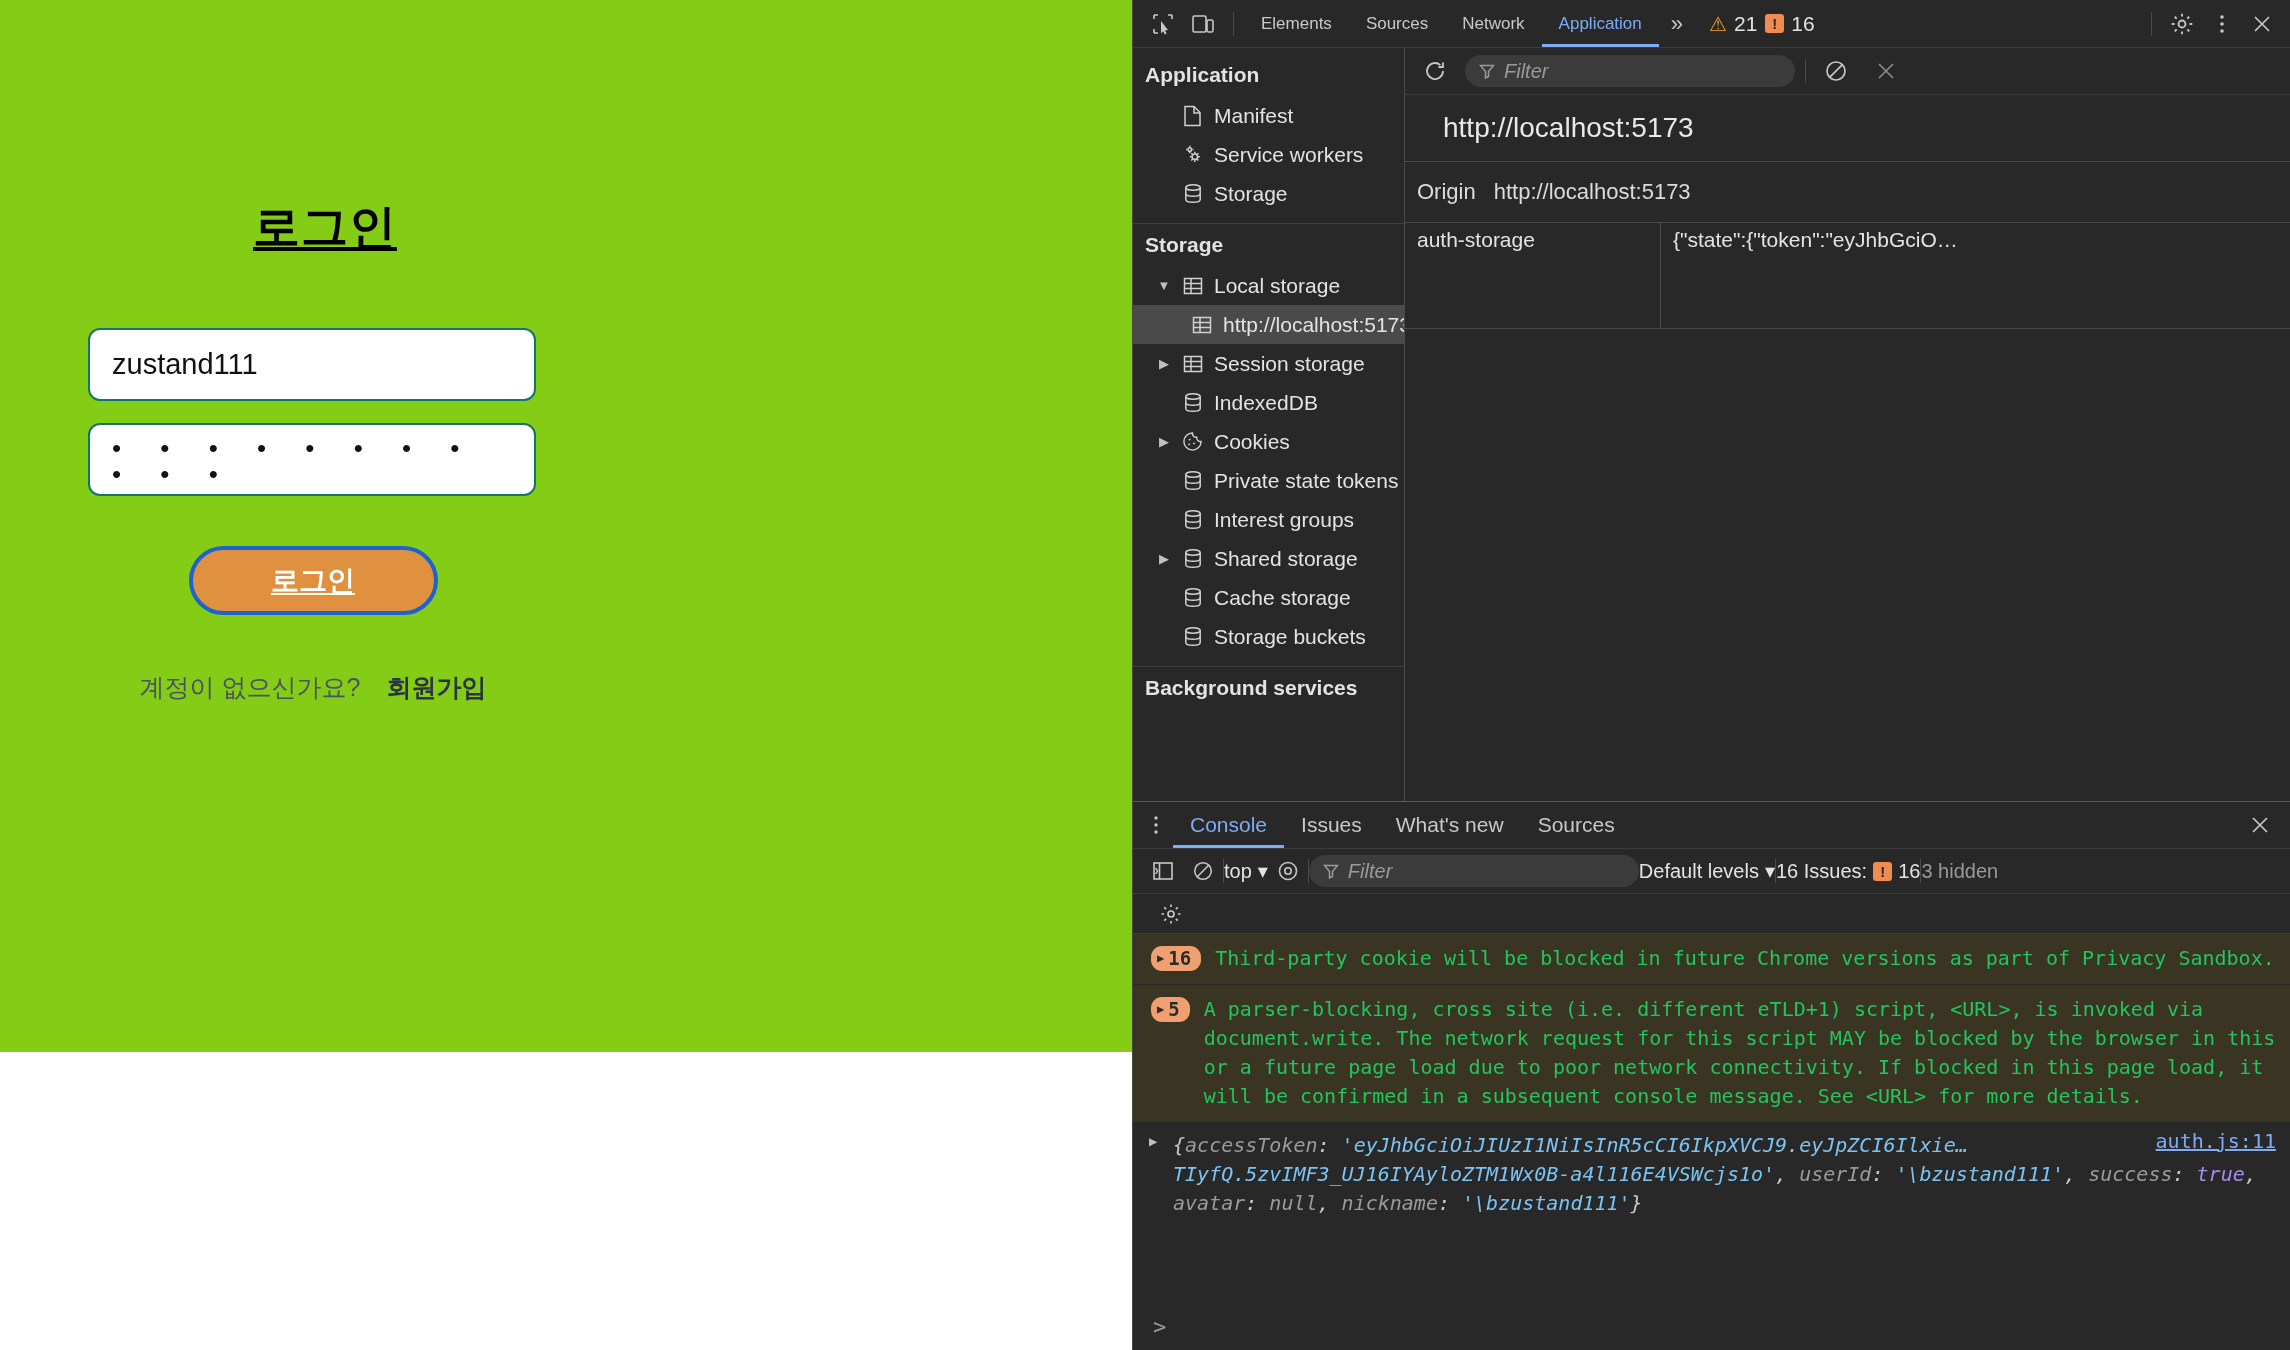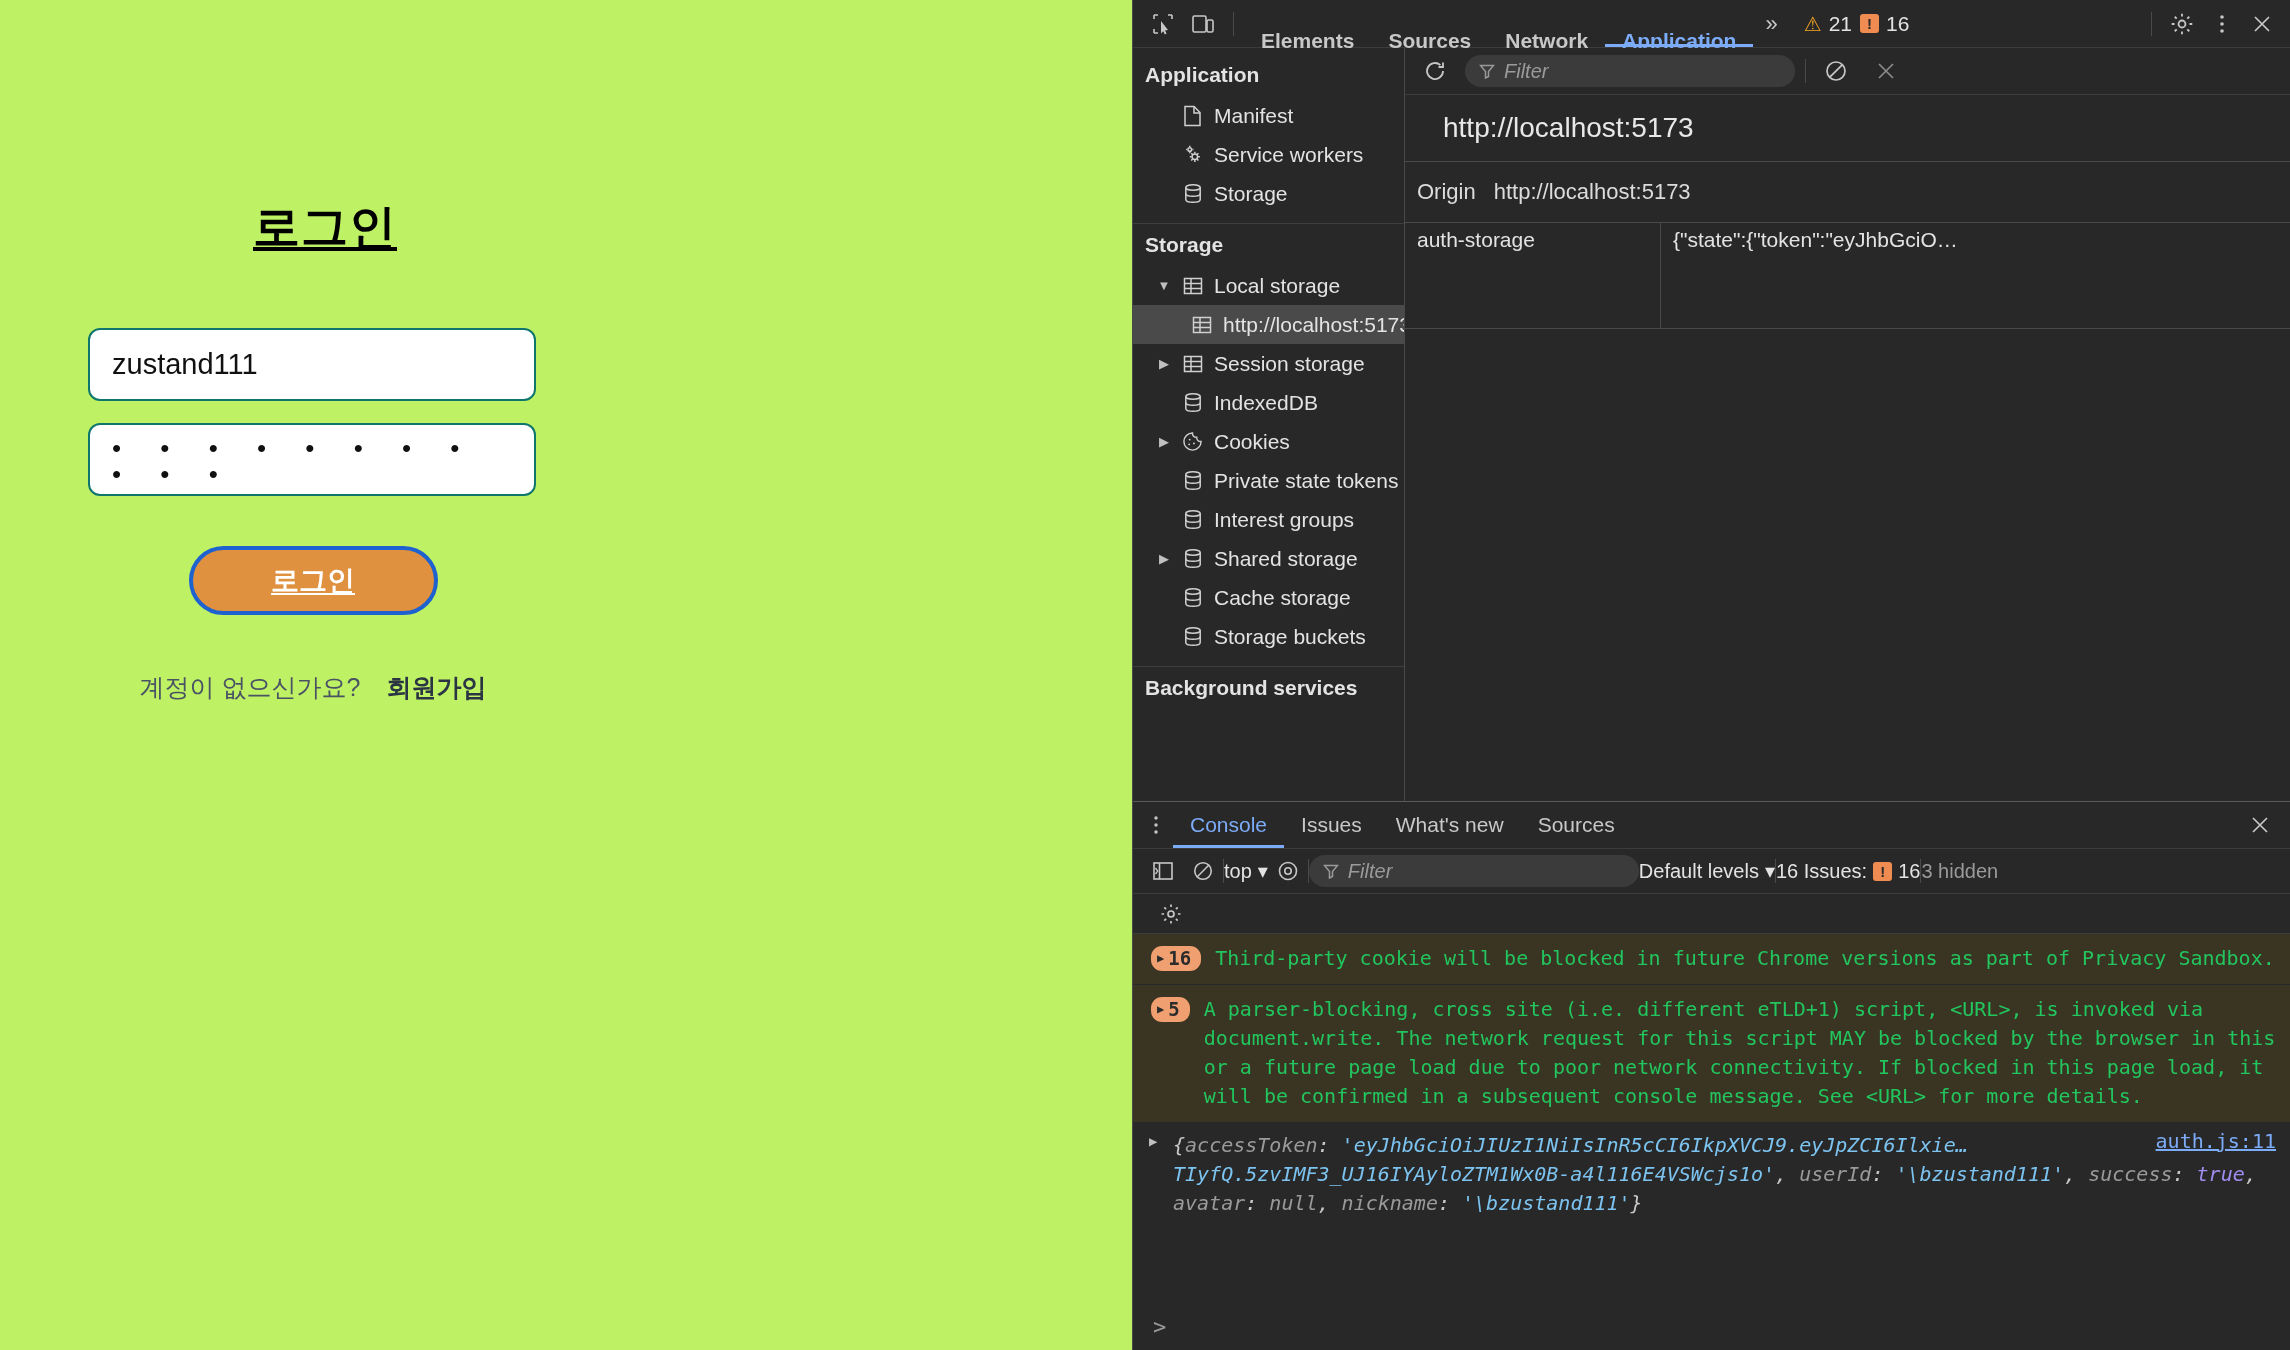--- a/index.html
+++ b/index.html
@@ -6,21 +6,21 @@
   html, body {
     width: 2290px; height: 1350px;
     background: #ffffff;
     font-family: "Liberation Sans", sans-serif;
     overflow: hidden;
   }
   #root { position: relative; width: 2290px; height: 1350px; display: flex; }
 
   
   .page {
-    width: 1132px; height: 1350px; background: #bef264;
+    width: 1132px; height: 1052px; background: #84cc16;
     position: relative; flex: 0 0 1132px; padding-left: 44px;
   }
   .login-wrap { position: absolute; left: 88px; top: 196px; width: 450px; }
   .login-title {
     font-size: 47px; font-weight: bold; color: #000;
     text-align: center; text-decoration: underline;
     text-underline-offset: 4px; letter-spacing: 1px;
     width: 310px; margin-left: 82px;
   }
   .field {
@@ -64,22 +64,22 @@
   .dt-tabbar {
     height: 48px; background: #282828; display: flex; align-items: center;
     border-bottom: 1px solid #3c3c3c; flex: 0 0 48px; padding-left: 10px;
   }
   .dt-icnbtn {
     width: 40px; height: 40px; display: flex; align-items: center;
     justify-content: center; cursor: pointer; color: #c7c7c7;
   }
   .dt-sep { width: 1px; height: 24px; background: #4a4a4a; margin: 0 10px; }
   .dt-tab {
-    padding: 17px 17px; height: 47px; line-height: 47px;
-    color: #c8c8c8; cursor: pointer; font-size: 21px; white-space: nowrap; font-weight: bold;
+    padding: 0 17px; height: 47px; line-height: 47px;
+    color: #c8c8c8; cursor: pointer; font-size: 17px; white-space: nowrap;
   }
   .dt-tab.active { color: #7cacf8; box-shadow: inset 0 -3px 0 0 #7cacf8; }
   .dt-more { padding: 0 12px; color: #c8c8c8; cursor: pointer; font-size: 22px; }
   .dt-counts { display: flex; align-items: center; gap: 8px; margin-left: 14px; }
   .dt-count { display: flex; align-items: center; gap: 7px; font-size: 21px; color: #e3e3e3; cursor: pointer; }
   .warn-tri { color: #f5a623; font-size: 20px; }
   .err-sq {
     display: inline-block; width: 19px; height: 19px; border-radius: 3px;
     background: #f08b52; color: #2a2a2a; font-size: 15px; font-weight: bold;
     text-align: center; line-height: 19px;

